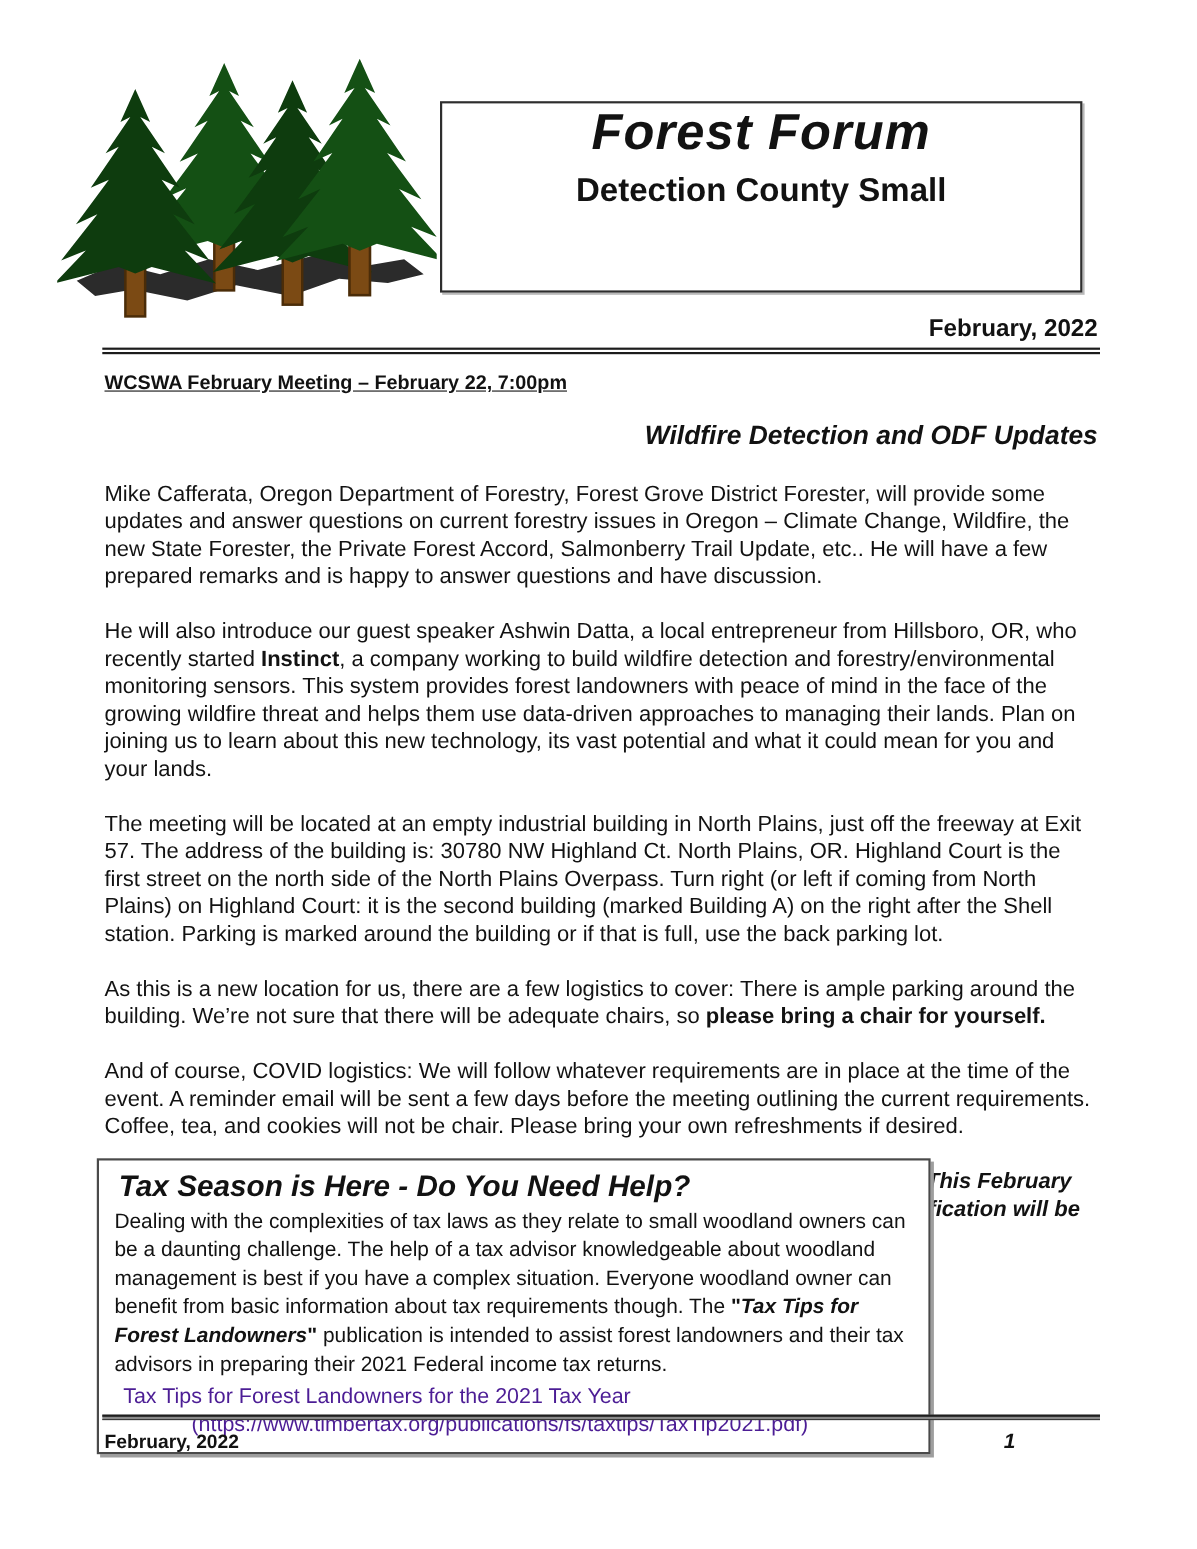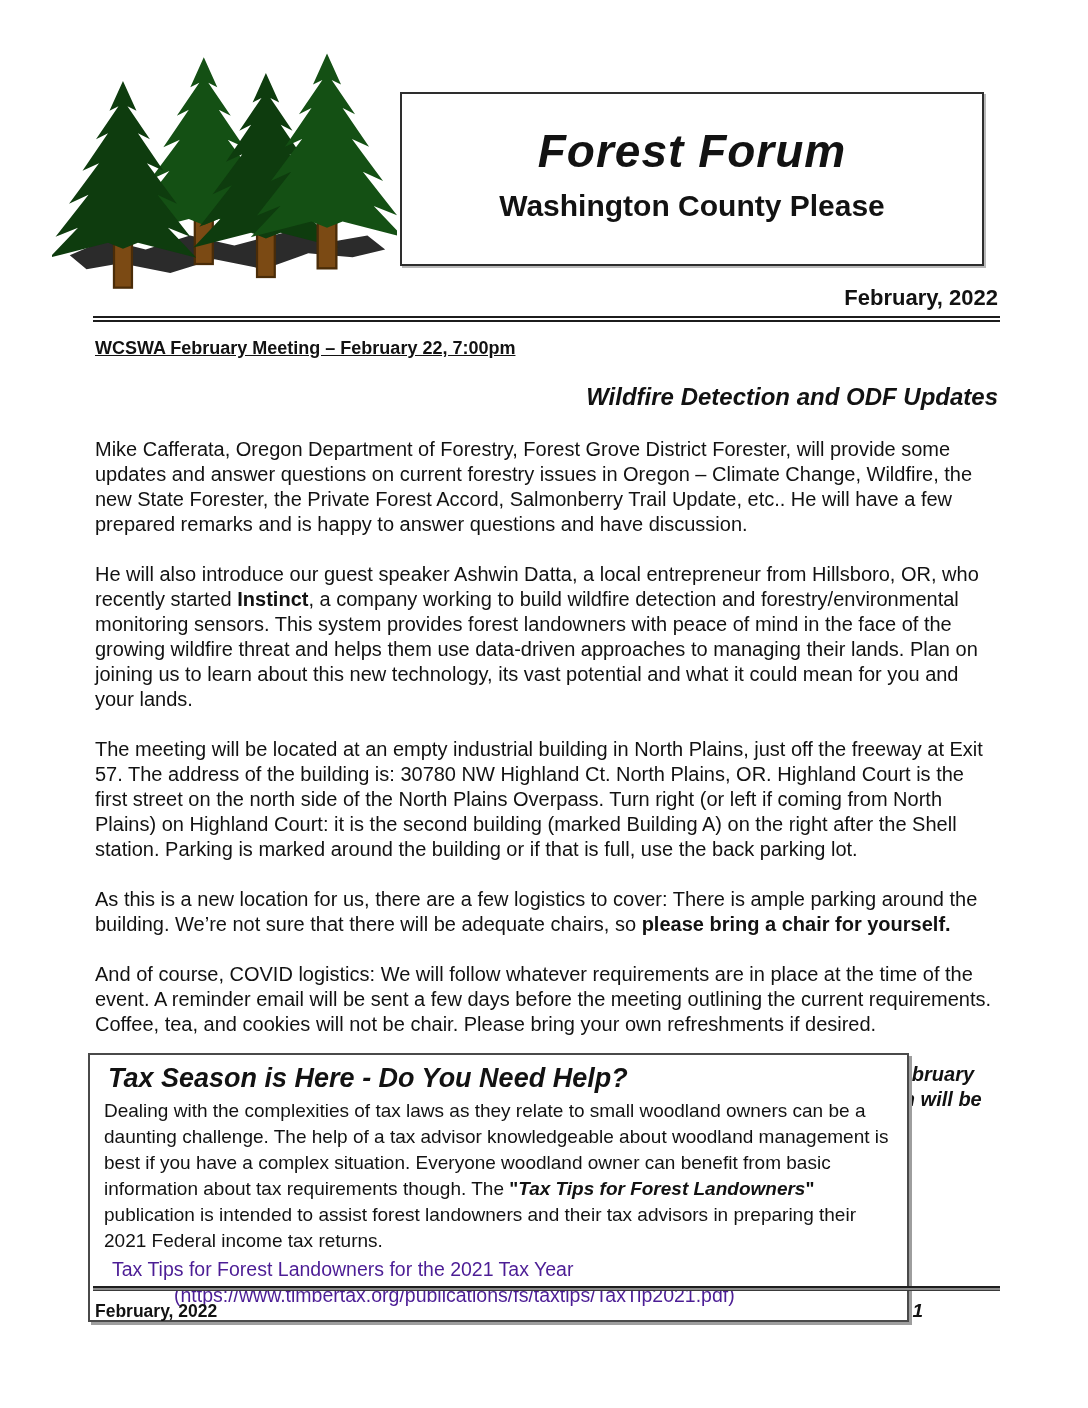--- a/index.html
+++ b/index.html
@@ -11,21 +11,21 @@
     overflow:hidden;
   }
   .page{position:absolute;inset:0;background:#ffffff;}
 
   
   .logo{position:absolute;left:52px;top:52px;width:345px;height:245px;}
   .masthead{
     position:absolute;left:400px;top:92px;width:584px;height:174px;
     border:2px solid #2e2e2e;background:#fff;
     box-shadow:2px 2px 0 #b9b9b9;
-    text-align:center;padding-top:32px;box-sizing:border-box;
+    text-align:center;padding-top:0;box-sizing:border-box;
   }
   .masthead .title{
     font-size:46px;font-weight:bold;font-style:italic;
     letter-spacing:1px;line-height:1.1;margin-bottom:10px;
   }
   .masthead .subtitle{
     font-size:30px;font-weight:bold;line-height:1.25;
   }
   .dateline{
     position:absolute;top:285px;left:95px;width:903px;
@@ -50,21 +50,21 @@
   }
   .para{
     font-size:20px;line-height:25px;margin:0 0 25px 0;
   }
   .para:last-child{margin-bottom:0;}
   .seg-b{font-weight:bold;}
   .seg-bi{font-weight:bold;font-style:italic;}
 
   
   .taxbox{
-    position:absolute;left:88px;top:1053px;width:821px;
+    position:absolute;left:88px;top:1053px;width:758px;
     border:2px solid #4a4a4a;background:#fff;
     box-shadow:3px 3px 0 #9e9e9e;
     box-sizing:border-box;
     padding:6px 12px 12px 12px;
   }
   .taxbox .tax-heading{
     font-size:27px;font-weight:bold;font-style:italic;
     margin:2px 0 4px 6px;
   }
   .taxbox .para{
@@ -104,21 +104,21 @@
     <polygon fill="#2b2b2b" points="18,206 55,190 95,200 140,186 185,196 235,183 285,192 320,186 338,200 305,208 260,204 215,220 165,210 120,224 70,214 35,220"></polygon>
     <use href="#pine" transform="translate(78,2) scale(1.52)" style="color:#145014"></use>
     <use href="#pine" transform="translate(142,18) scale(1.5)" style="color:#0e3c0e"></use>
     <use href="#pine" transform="translate(200,-2) scale(1.58)" style="color:#145014"></use>
     <use href="#pine" transform="translate(-4,26) scale(1.52)" style="color:#0e3c0e"></use>
   </svg>
 
   <div class="masthead">
     <div class="title">Forest Forum</div>
     <div class="subtitle">
-      <div>Washington County Please</div>
+      <div>Detection County Small</div>
     </div>
   </div>
 
   <div class="dateline">February, 2022</div>
   <div class="toprule"></div>
 
   <div class="content">
     <h2 class="meeting-heading">WCSWA February Meeting – February 22, 7:00pm</h2>
     <h3 class="talk-title">Wildfire Detection and ODF Updates</h3>
     <div>

